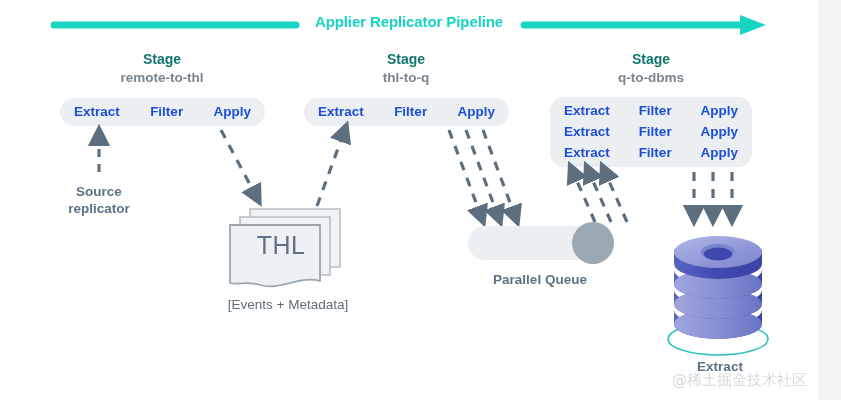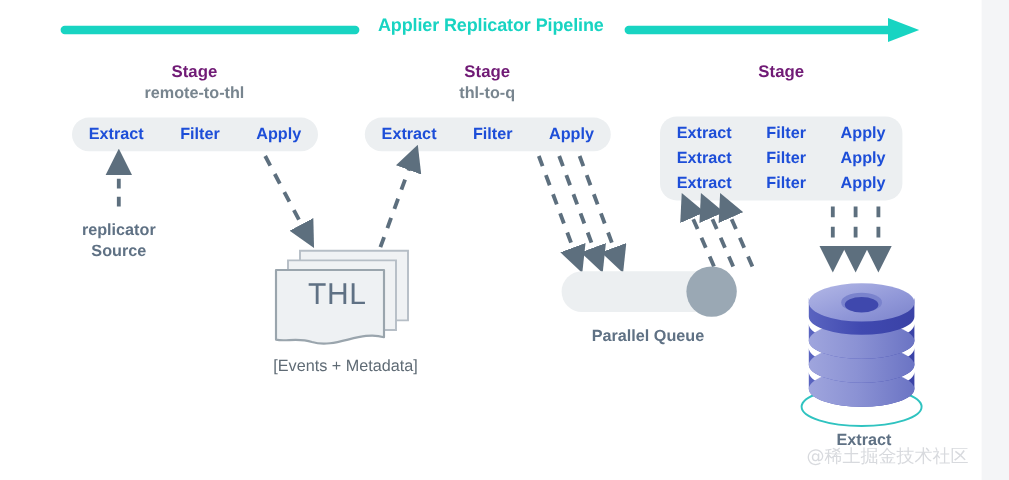--- a/index.html
+++ b/index.html
@@ -48,21 +48,21 @@
 
   
   .stage-head {
     position: absolute;
     text-align: center;
     width: 200px;
   }
   .stage-word {
     font-size: 14px;
     font-weight: bold;
-    color: #701a75;
+    color: #0f766e;
     line-height: 18px;
   }
   .stage-name {
     font-size: 13.5px;
     font-weight: bold;
     color: #78858f;
     line-height: 19px;
   }
 
   
@@ -171,20 +171,21 @@
     <div class="stage-name">remote-to-thl</div>
   </div>
 
   <div class="stage-head" style="left:306px; top:50px;">
     <div class="stage-word">Stage</div>
     <div class="stage-name">thl-to-q</div>
   </div>
 
   <div class="stage-head" style="left:551px; top:50px;">
     <div class="stage-word">Stage</div>
+    <div class="stage-name">q-to-dbms</div>
   </div>
 
   <div class="pill" style="left:60px; top:98px; width:205px; height:28px; padding:3px 14px;">
     <div class="phase-row">
       <span class="phase">Extract</span>
       <span class="phase">Filter</span>
       <span class="phase">Apply</span>
     </div>
   </div>
 
@@ -258,22 +259,22 @@
     </g>
     <g>
       <line x1="713" y1="172" x2="713" y2="215" stroke="#5d6f7e" stroke-width="3.2" stroke-dasharray="9,8" marker-end="url(#ah)"></line>
     </g>
     <g>
       <line x1="732" y1="172" x2="732" y2="215" stroke="#5d6f7e" stroke-width="3.2" stroke-dasharray="9,8" marker-end="url(#ah)"></line>
     </g>
   </svg>
 
   <div class="lbl-bold" style="left:39px; top:183px; width:120px;">
+    <div>Source</div>
     <div>replicator</div>
-    <div>Source</div>
   </div>
 
   <div class="thl-wrap">
     <svg width="120" height="90" viewBox="0 0 120 90">
 
       <path d="M22,4 L112,4 L112,62 L22,62 Z" fill="#f0f2f4" stroke="#b6bec6" stroke-width="1.6"></path>
 
       <path d="M12,12 L102,12 L102,70 L12,70 Z" fill="#f0f2f4" stroke="#b6bec6" stroke-width="1.6"></path>
 
       <path d="M2,20 L92,20 L92,76 C72,70 52,86 32,80 C20,76 10,80 2,78 Z" fill="#eef1f3" stroke="#9aa5ad" stroke-width="1.8" stroke-linejoin="round"></path>

